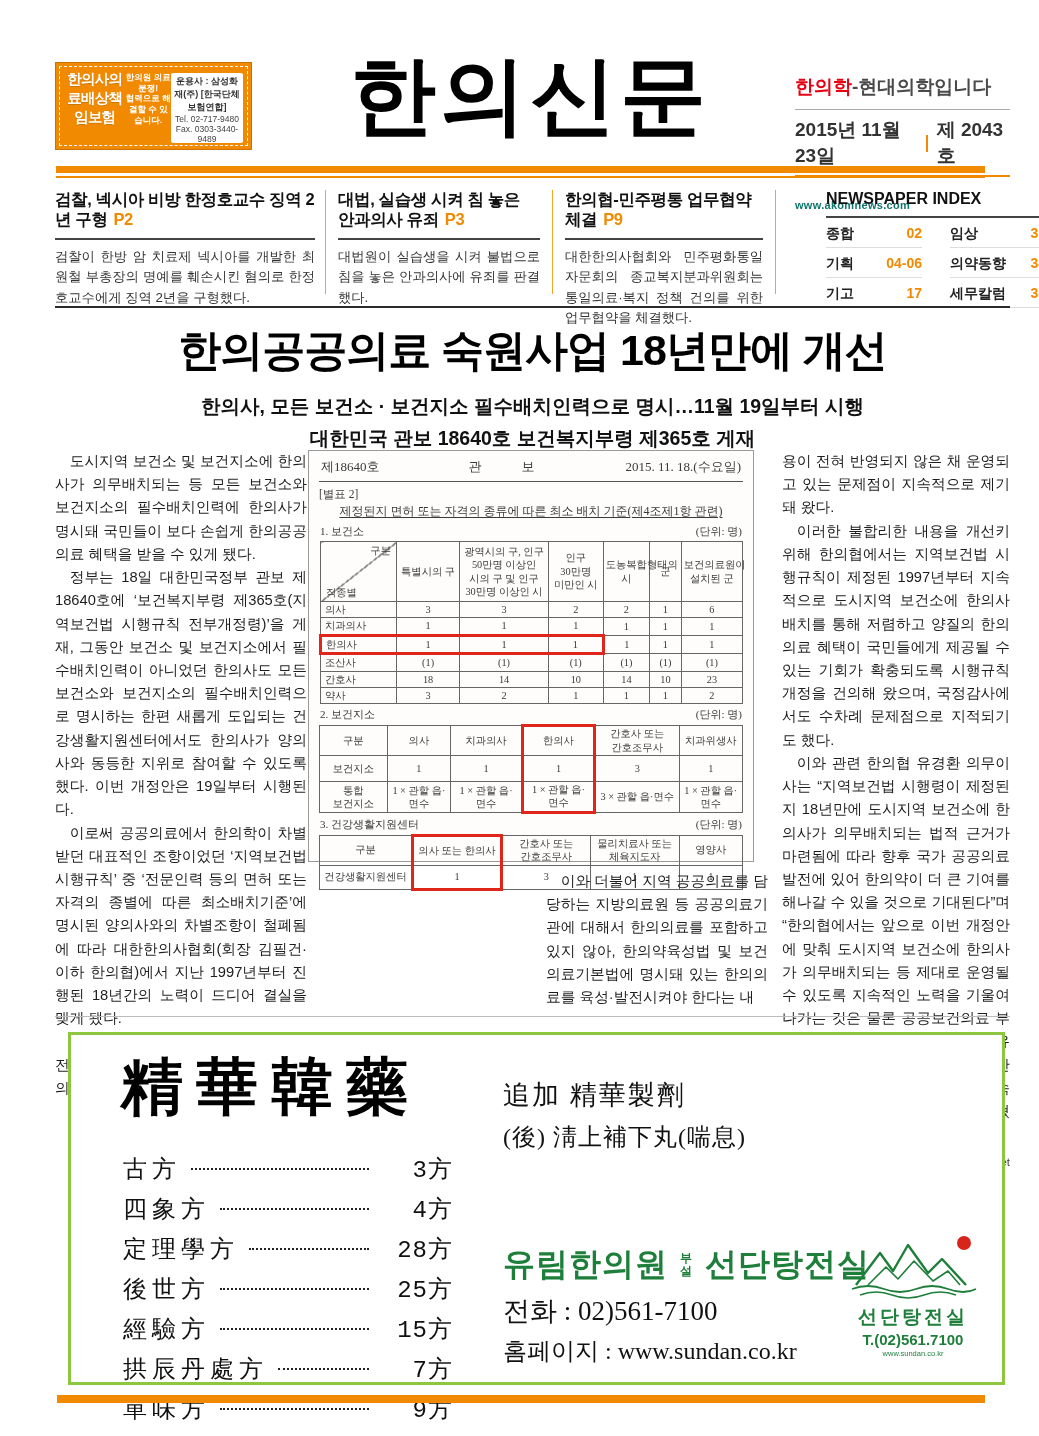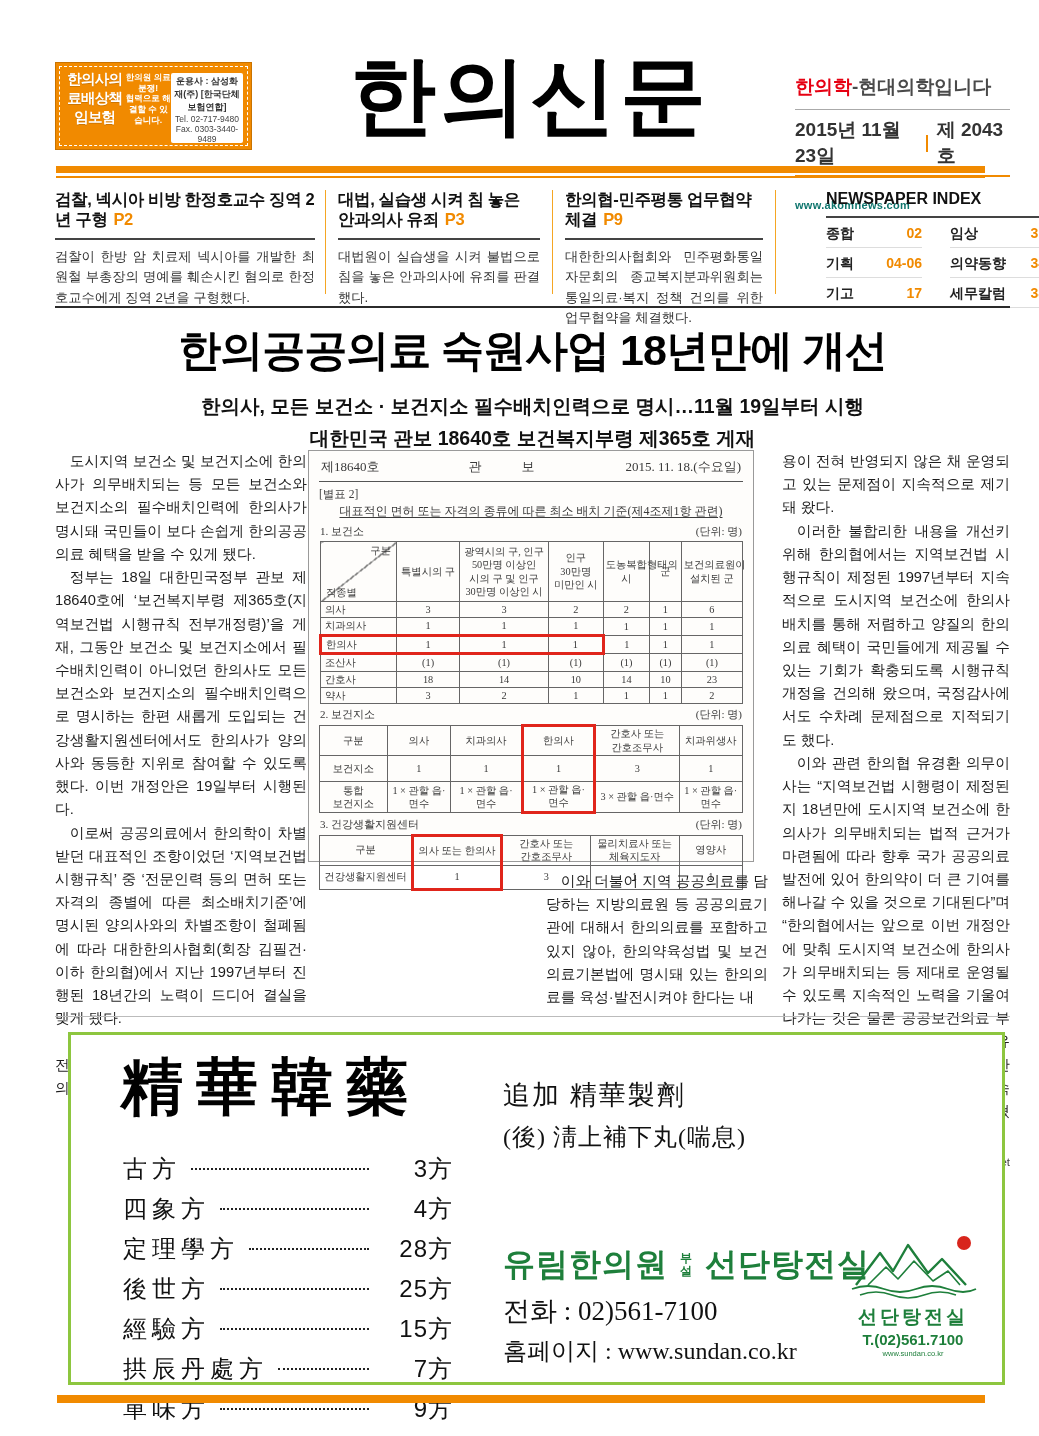--- a/index.html
+++ b/index.html
@@ -85,21 +85,21 @@
   .hl-l { border-left:3px solid #E0251B !important; }
   .hl-r { border-right:3px solid #E0251B !important; }
   #t2 td { height:26px; }
   #t3 td { height:24px; }
 
   .rule-light { position:absolute; left:55px; width:955px; top:1016px; height:1px; background:#bbb; }
 
   
   .bigad { position:absolute; left:68px; top:1032px; width:937px; height:353px; border:3px solid #8DC63F; background:#fff; }
   .bigad-title { position:absolute; left:50px; top:10px; font-family:"Liberation Serif", serif; font-weight:bold; font-size:62px; letter-spacing:13px; color:#000; }
-  .rxlist { position:absolute; left:52px; top:118px; width:330px; font-family:Liberation Sans, sans-serif; font-size:24px; color:#111; }
+  .rxlist { position:absolute; left:52px; top:118px; width:330px; font-family:Liberation Mono, monospace; font-size:24px; color:#111; }
   .rxrow { display:flex; align-items:baseline; margin-bottom:8px; }
   .rxname { letter-spacing:5px; white-space:nowrap; }
   .rxlead { flex:1; border-bottom:2px dotted #222; margin:0 10px; transform:translateY(-7px); }
   .rxval { width:74px; text-align:right; letter-spacing:1px; white-space:nowrap; }
   .ad-add { position:absolute; left:432px; top:42px; font-family:"Liberation Serif", serif; font-size:27px; letter-spacing:2px; color:#111; }
   .ad-med { position:absolute; left:432px; top:86px; font-family:"Liberation Serif", serif; font-size:24px; letter-spacing:1px; color:#111; }
   .clinic { position:absolute; left:432px; top:208px; display:flex; align-items:center; color:#1E7F3B; font-weight:900;justify-content:space-between; }
   .clinic-a { font-size:32px; letter-spacing:1px; }
   .clinic-annex { display:inline-block; width:15px; font-size:12px; line-height:1.1; word-break:break-all; margin:0 10px 0 12px; font-weight:bold; }
   .clinic-b { font-size:32px; letter-spacing:1px; }
@@ -220,21 +220,21 @@
       <p>그동안 지역보건법 시행규칙에 따른 전문인력의 최소배치기준에 도시지역의</p>
     </div>
 
   <div class="gz">
     <div class="gz-head">
       <span>제18640호</span>
       <span class="gz-kanbo"><span>관</span><span class="sp"></span><span>보</span></span>
       <span>2015. 11. 18.(수요일)</span>
     </div>
     <div class="gz-annex">[별표 2]</div>
-    <div class="gz-title">대표적인 면허 또는 자격의 종류에 따른 최소 배치 기준(제4조제1항 관련)</div>
+    <div class="gz-title">제정된지 면허 또는 자격의 종류에 따른 최소 배치 기준(제4조제1항 관련)</div>
 
     <div class="gz-secrow">
       <span>1. 보건소</span>
       <span>(단위: 명)</span>
     </div>
     <table id="t1">
       <colgroup>
           <col style="width:18%">
           <col style="width:15%">
           <col style="width:21%">

